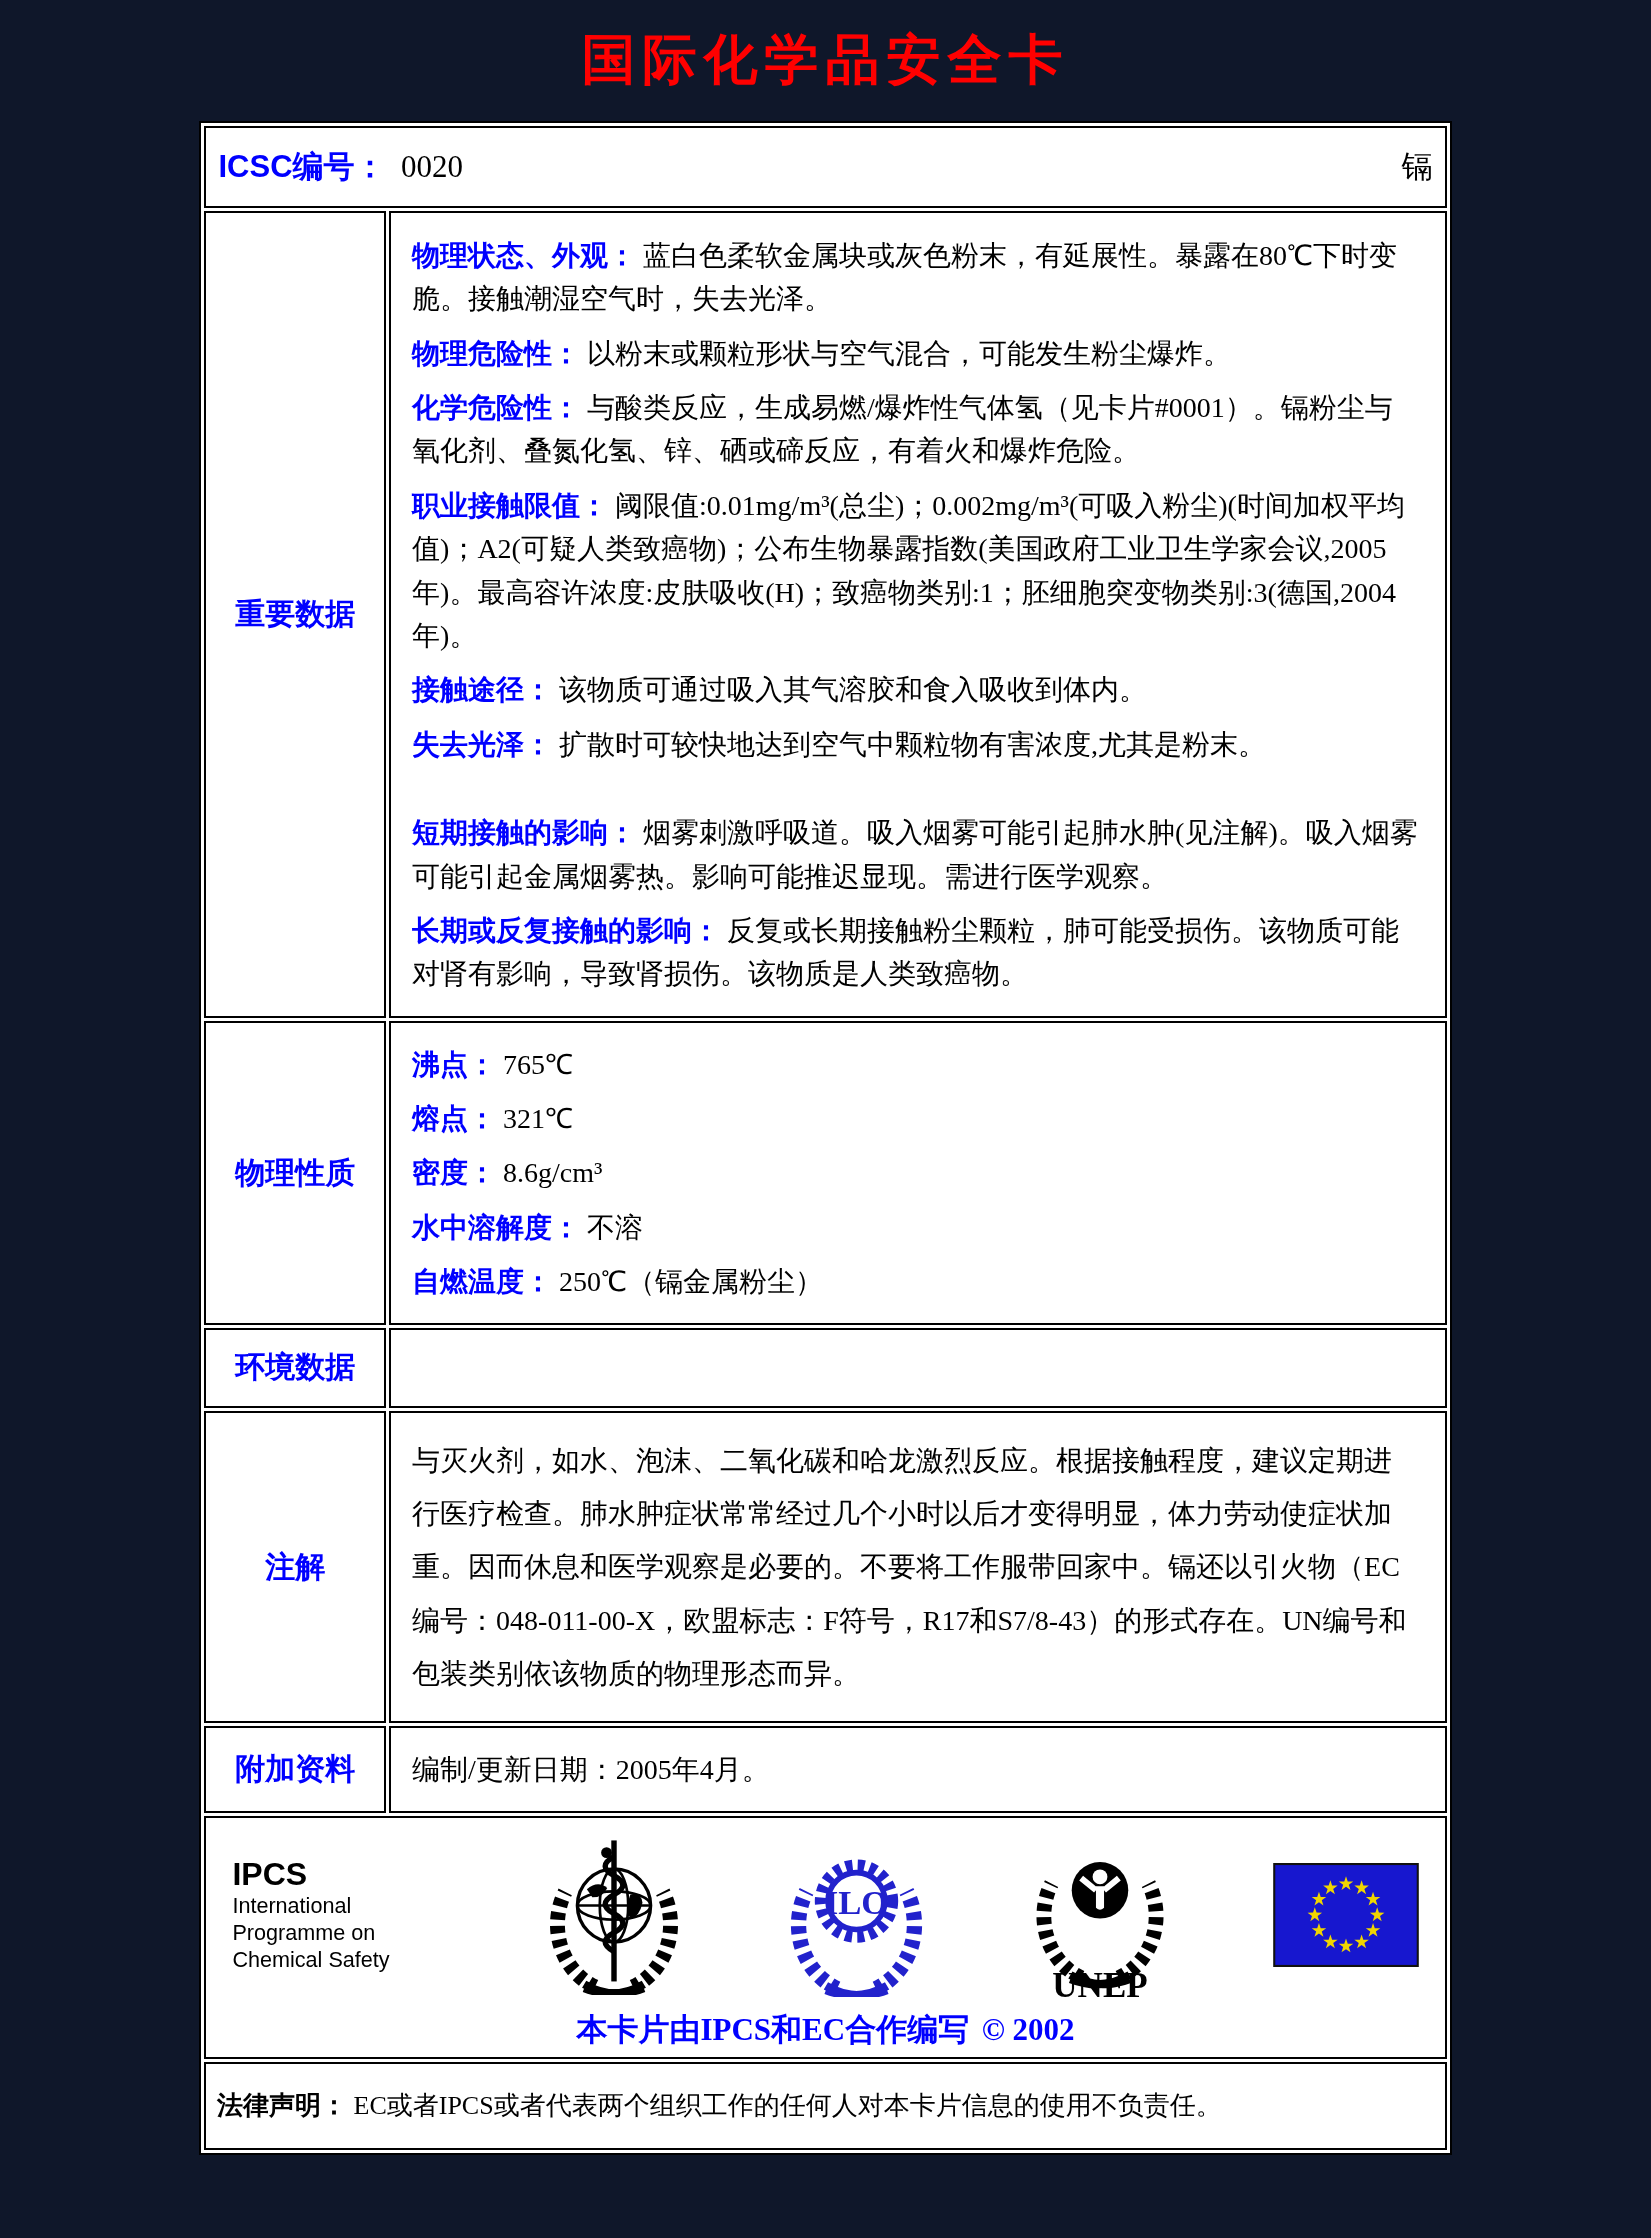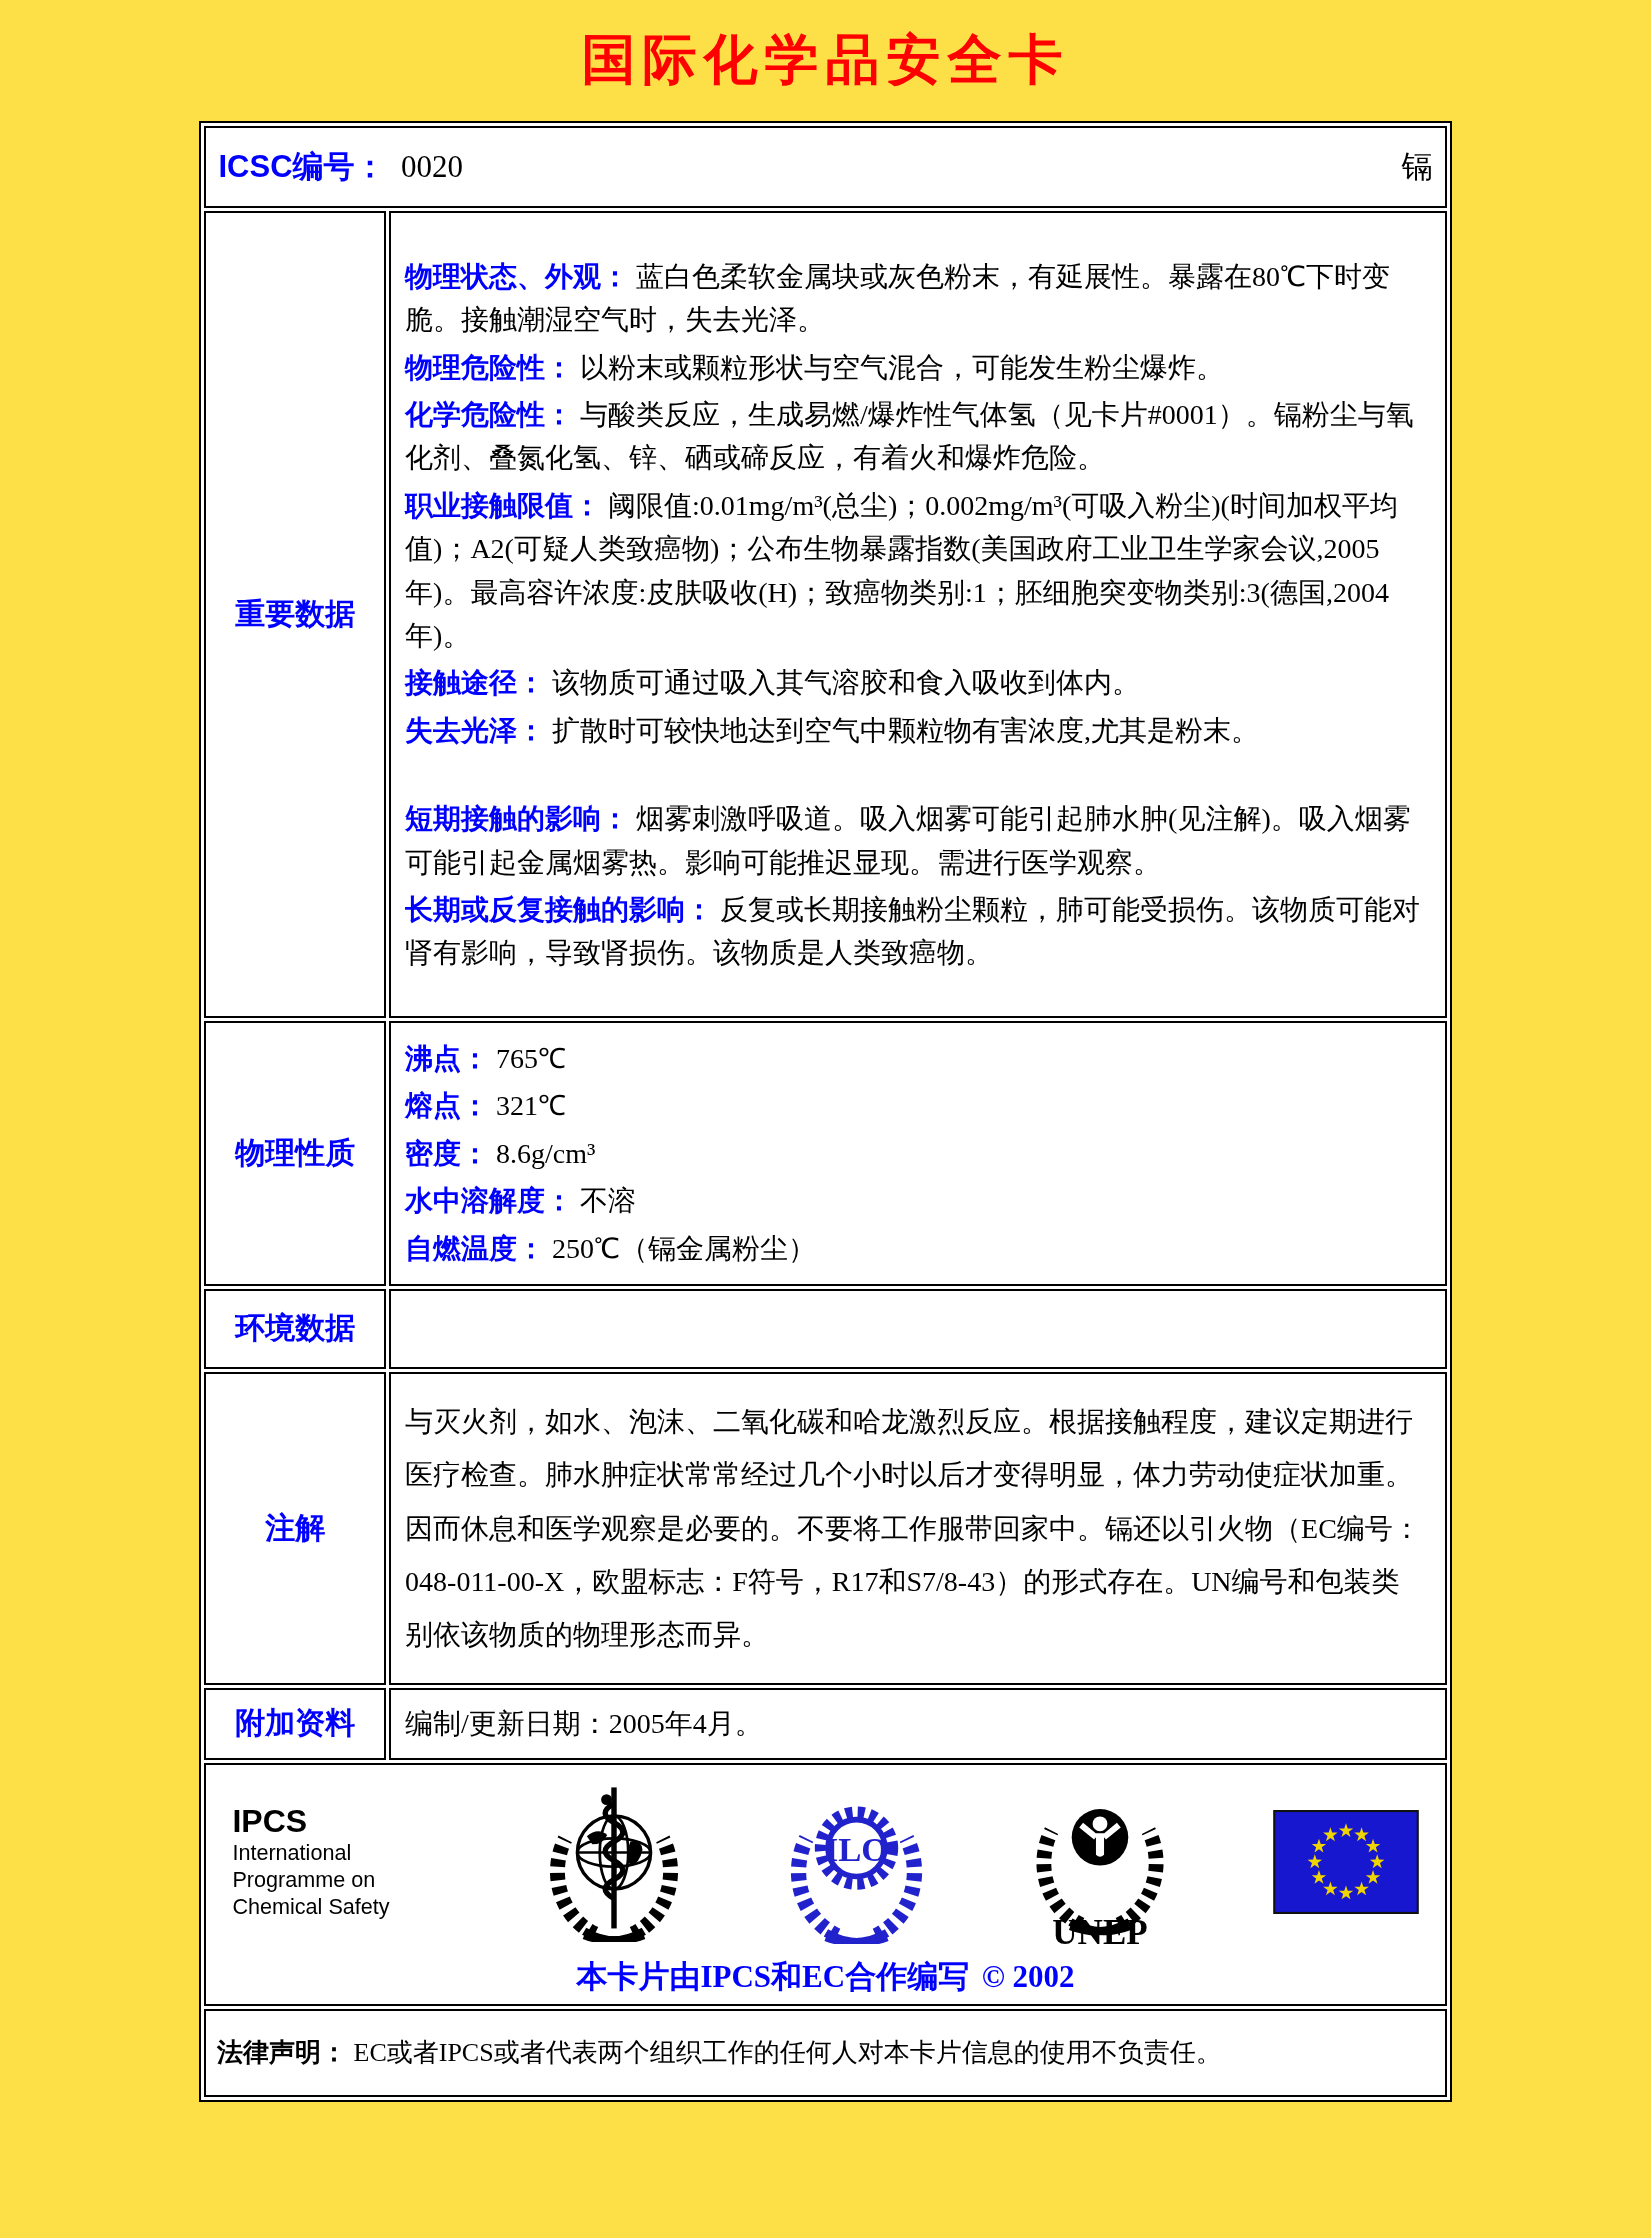--- a/index.html
+++ b/index.html
@@ -1,17 +1,17 @@
 <!DOCTYPE html>
 <html style="font-size:11px"><head>
 <meta charset="utf-8">
 <style>
   html, body { margin:0; padding:0; background:#ffffff; }
   .page {
-    width:1651px; height:2239px; background:#fde047; position:relative;
+    width:1651px; height:2239px; background:#0f172a; position:relative;
     font-family:"Liberation Serif", serif; overflow:hidden;
   }
   .page-title {
     margin:0; padding-top:24px; text-align:center;
     font-family:"Liberation Sans", sans-serif;
     font-size:54px; font-weight:bold; letter-spacing:7px; color:#ff0000;
   }
   table.card {
     width:1253px; margin:24px auto 0 auto;
     border:2.8px solid #000; border-collapse:separate; border-spacing:3.5px;
@@ -32,21 +32,21 @@
   }
   td.content-cell {
     padding:8.4px 14px 8.4px 9.7px; font-size:28px; line-height:1.55;
     color:#000; overflow-wrap:anywhere;
   }
   td.content-important { height:786px; }
   td.content-physical { height:244px; }
   td.content-environment { height:59px; }
   td.content-notes { height:292px; line-height:1.9; }
   td.content-additional { height:45px; vertical-align:middle; }
-  p.field { margin:4px; }
+  p.field { margin:11px; }
   p.field.gap-above { margin-top:45px; }
   .field-label { color:#0000ff; font-family:"Liberation Sans", sans-serif; font-weight:bold; }
   .field-text { color:#000; }
   td.logos-cell { height:177px; padding:9.7px 18px 5.6px 18px; }
   .logos-flex {
     display:flex; align-items:center; justify-content:space-between;
     padding:0 8.4px;
   }
   .ipcs-block { width:209px; color:#000; }
   .ipcs-acronym { font-family:"Liberation Sans", sans-serif; font-weight:bold; font-size:32px; }

